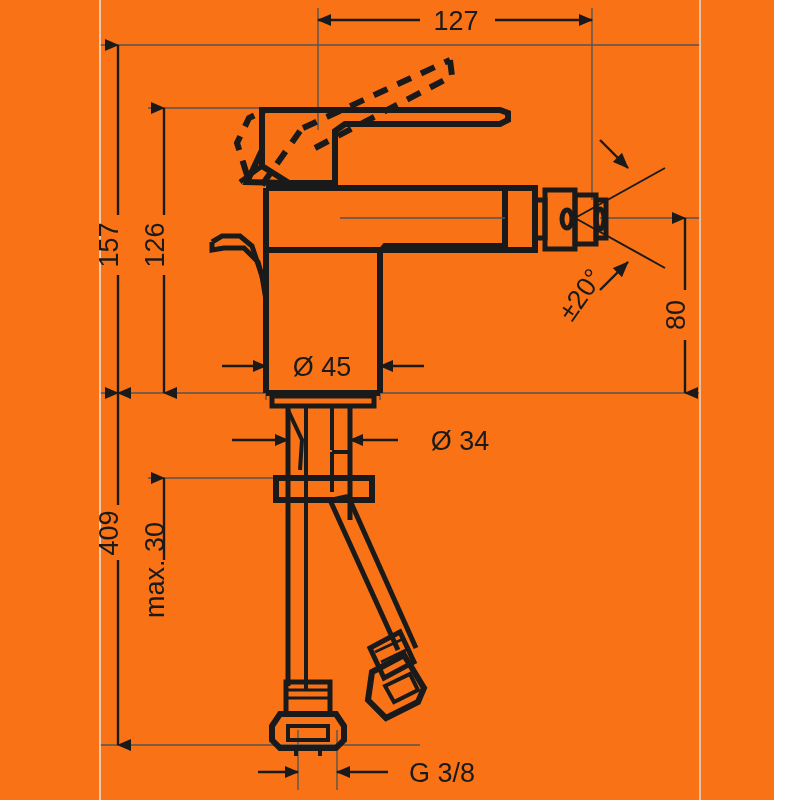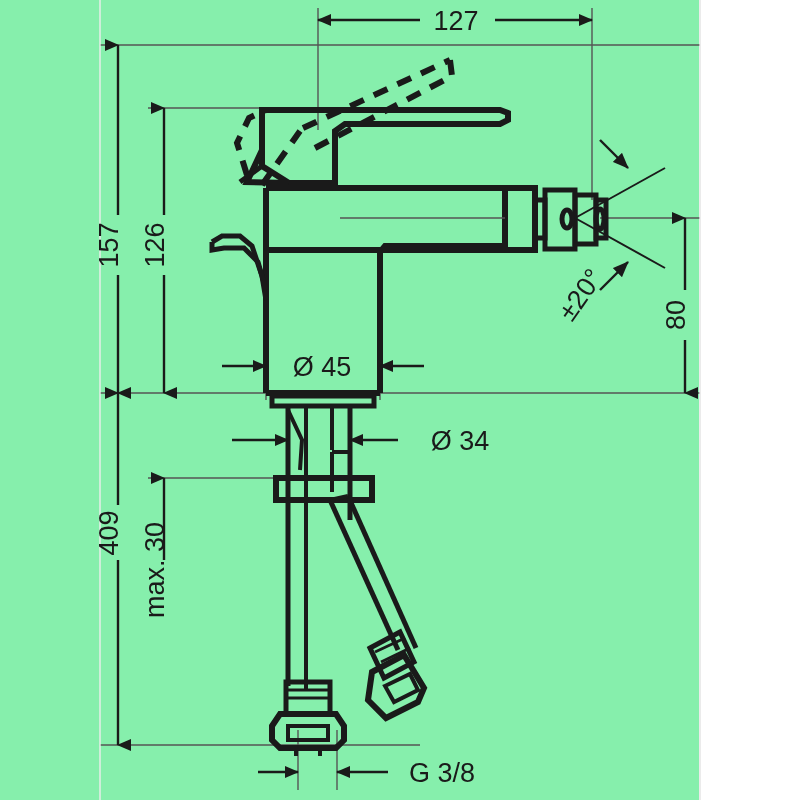--- a/index.html
+++ b/index.html
@@ -1,18 +1,18 @@
 <!DOCTYPE html>
 <html><head>
 <meta charset="utf-8">
 <style>
   html,body{margin:0;padding:0;background:#ffffff;}
   body{width:800px;height:800px;overflow:hidden;
        font-family:"Liberation Sans", sans-serif;}
-  #stage{position:relative;width:699px;height:800px;background:#86efac;text-decoration:underline;}
+  #stage{position:relative;width:774px;height:800px;background:#f97316;text-decoration:underline;}
   svg#dwg{position:absolute;left:0;top:0;width:800px;height:800px;display:block;}
   .dimtext{font-family:"Liberation Sans", sans-serif;fill:#1a1a1a;font-size:27px;}
 </style>
 </head>
 <body>
 
 <div id="stage">
 
   <svg id="dwg" viewBox="0 0 800 800">
     <defs>

